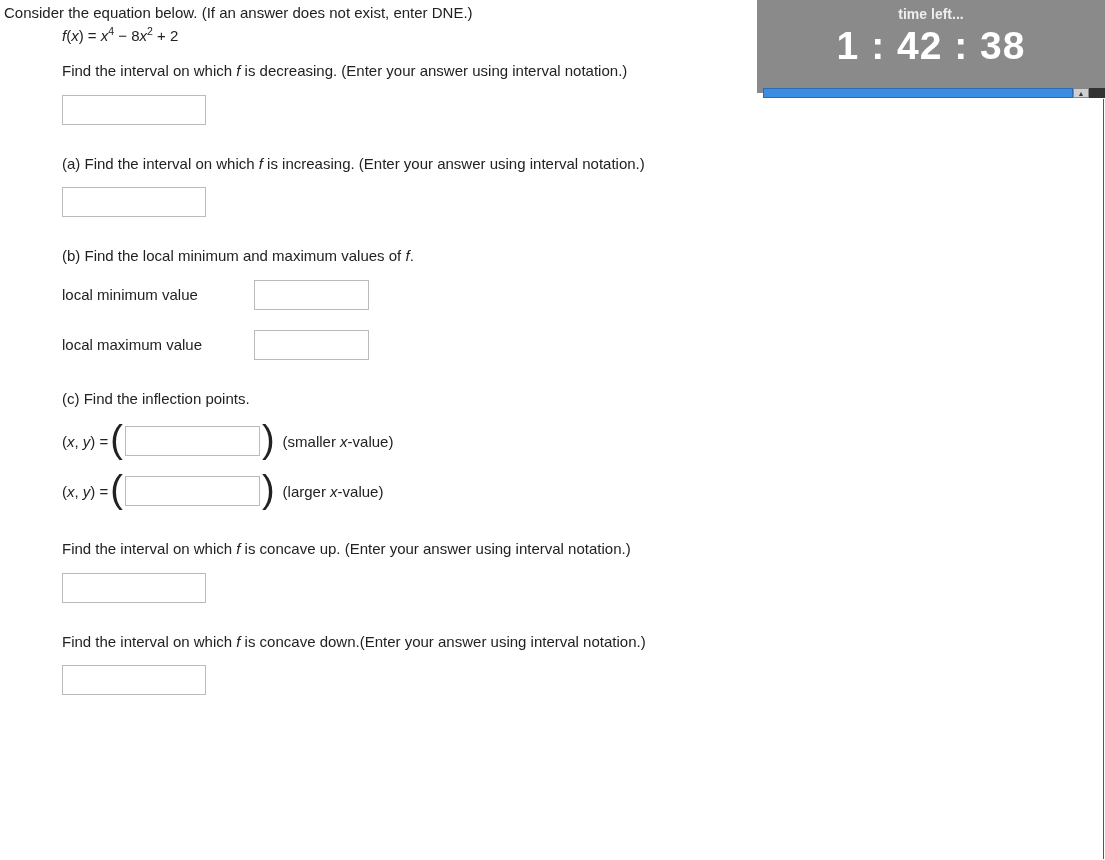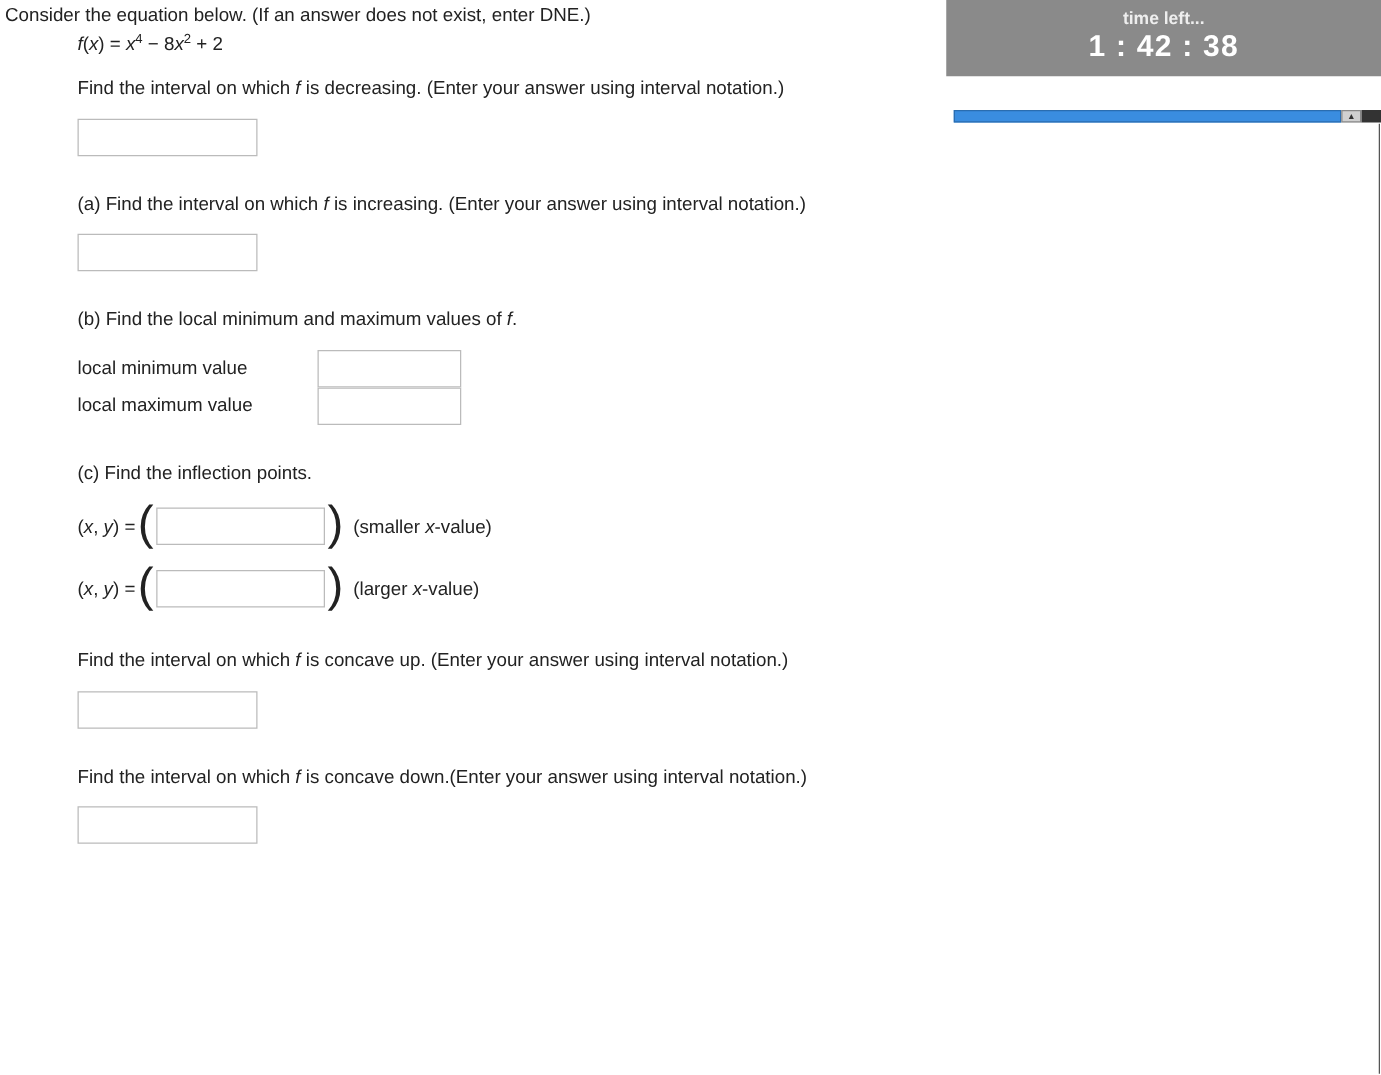--- a/index.html
+++ b/index.html
@@ -46,20 +46,21 @@
     padding: 2px 4px;
     background: #fff;
   }
   .answer-wide { width: 144px; }
   .answer-inline { width: 115px; }
   .answer-paren { width: 135px; vertical-align: middle; }
   .row-inline {
     display: flex;
     align-items: center;
     gap: 22px;
+    margin-bottom: 20px;
   }
   .row-inline .label { min-width: 170px; }
   .paren-row {
     display: flex;
     align-items: center;
     margin-bottom: 12px;
   }
   .big-paren {
     font-size: 38px;
     font-weight: 300;
@@ -83,24 +84,24 @@
     text-align: center;
     font-family: Arial, sans-serif;
   }
   .timer-label {
     font-size: 14px;
     font-weight: bold;
     padding: 6px 0 2px 0;
     color: #eee;
   }
   .timer-value {
-    font-size: 24px;
+    font-size: 39px;
     font-weight: bold;
     letter-spacing: 1px;
-    padding-bottom: 9px;
+    padding-bottom: 25px;
     color: #fff;
   }
   .progress-strip {
     position: absolute;
     top: 88px;
     right: 0;
     width: 342px;
     height: 10px;
     display: flex;
   }

